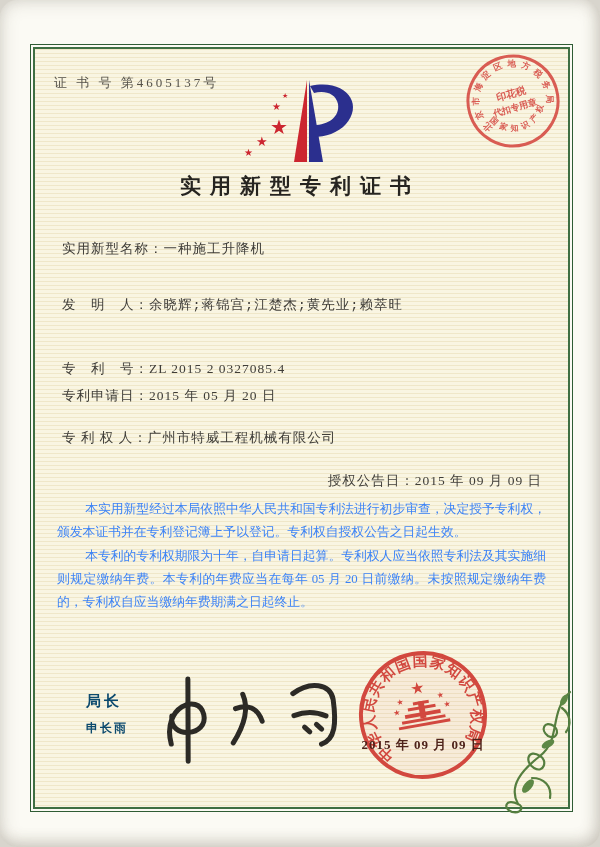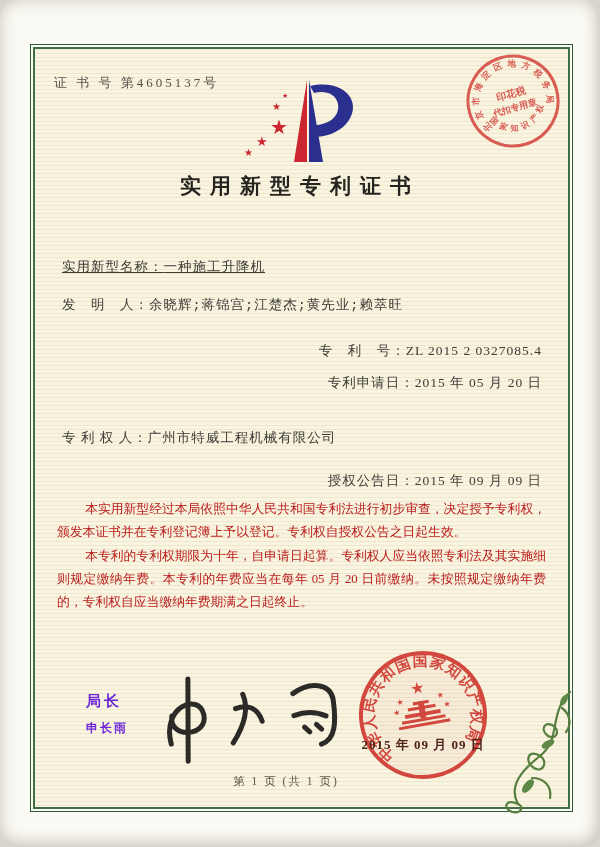--- a/index.html
+++ b/index.html
@@ -30,28 +30,28 @@
   #title{
     left:0;top:172px;width:600px;text-align:center;
     font-size:21px;font-weight:700;color:#262420;letter-spacing:9px;
   }
   .field-row{
     left:62px;width:480px;height:20px;font-size:13.5px;color:#3f3d38;letter-spacing:1px;
     white-space:nowrap;
   }
   .field-label{color:#3f3d38;}
   .field-value{color:#3f3d38;}
-  #row0{top:258px;text-decoration:underline;} #row1{top:296px;font-family:Liberation Mono, monospace;} #row2{top:342px;text-align:right;}
-  #row3{top:374px;text-align:right;} #row4{top:429px;} #row5{top:472px;text-align:right;}
+  #row0{top:240px;} #row1{top:296px;font-family:Liberation Mono, monospace;} #row2{top:360px;}
+  #row3{top:387px;} #row4{top:429px;} #row5{top:472px;text-align:right;}
   #body-text{
-    left:57px;top:498px;width:489px;color:#b91c1c;
+    left:57px;top:498px;width:489px;color:#3b82f6;
     font-size:12.8px;line-height:1.82;text-align:justify;
   }
   #body-text p{margin:0;text-indent:2.2em;}
-  #director-block{left:86px;top:692px;color:#6d28d9;}
+  #director-block{left:86px;top:692px;color:#0c4a6e;}
   #director-title{font-size:15px;letter-spacing:3px;font-weight:600;}
   #director-name{font-size:12px;letter-spacing:2px;font-weight:600;margin-top:9px;}
   #signature{left:148px;top:668px;width:200px;height:100px;transform:rotate(-3deg);}
   #big-seal{left:353px;top:645px;width:140px;height:140px;transform:rotate(-10deg);opacity:.92;}
   #seal-date{
     left:348px;top:736px;width:150px;text-align:center;
     font-size:13px;font-weight:700;color:#4e231a;letter-spacing:1px;
   }
   #tax-stamp{left:458px;top:46px;width:110px;height:110px;transform:rotate(-16deg);opacity:.85;}
   #footer{
@@ -171,15 +171,14 @@
       <path d="M54,92 C66,92 74,100 72,112"></path>
       <path d="M84,22 C92,28 94,38 88,46"></path>
     </g>
     <g fill="#5d8845">
       <ellipse cx="50" cy="100" rx="4" ry="8" transform="rotate(40 50 100)"></ellipse>
       <ellipse cx="70" cy="58" rx="3.5" ry="7" transform="rotate(60 70 58)"></ellipse>
       <ellipse cx="86" cy="14" rx="3" ry="6" transform="rotate(30 86 14)"></ellipse>
     </g>
   </svg>
 
-  <div id="footer" class="abs">第 1 页 (共 1 页)</div>
 
 </div>
 
 </body></html>

